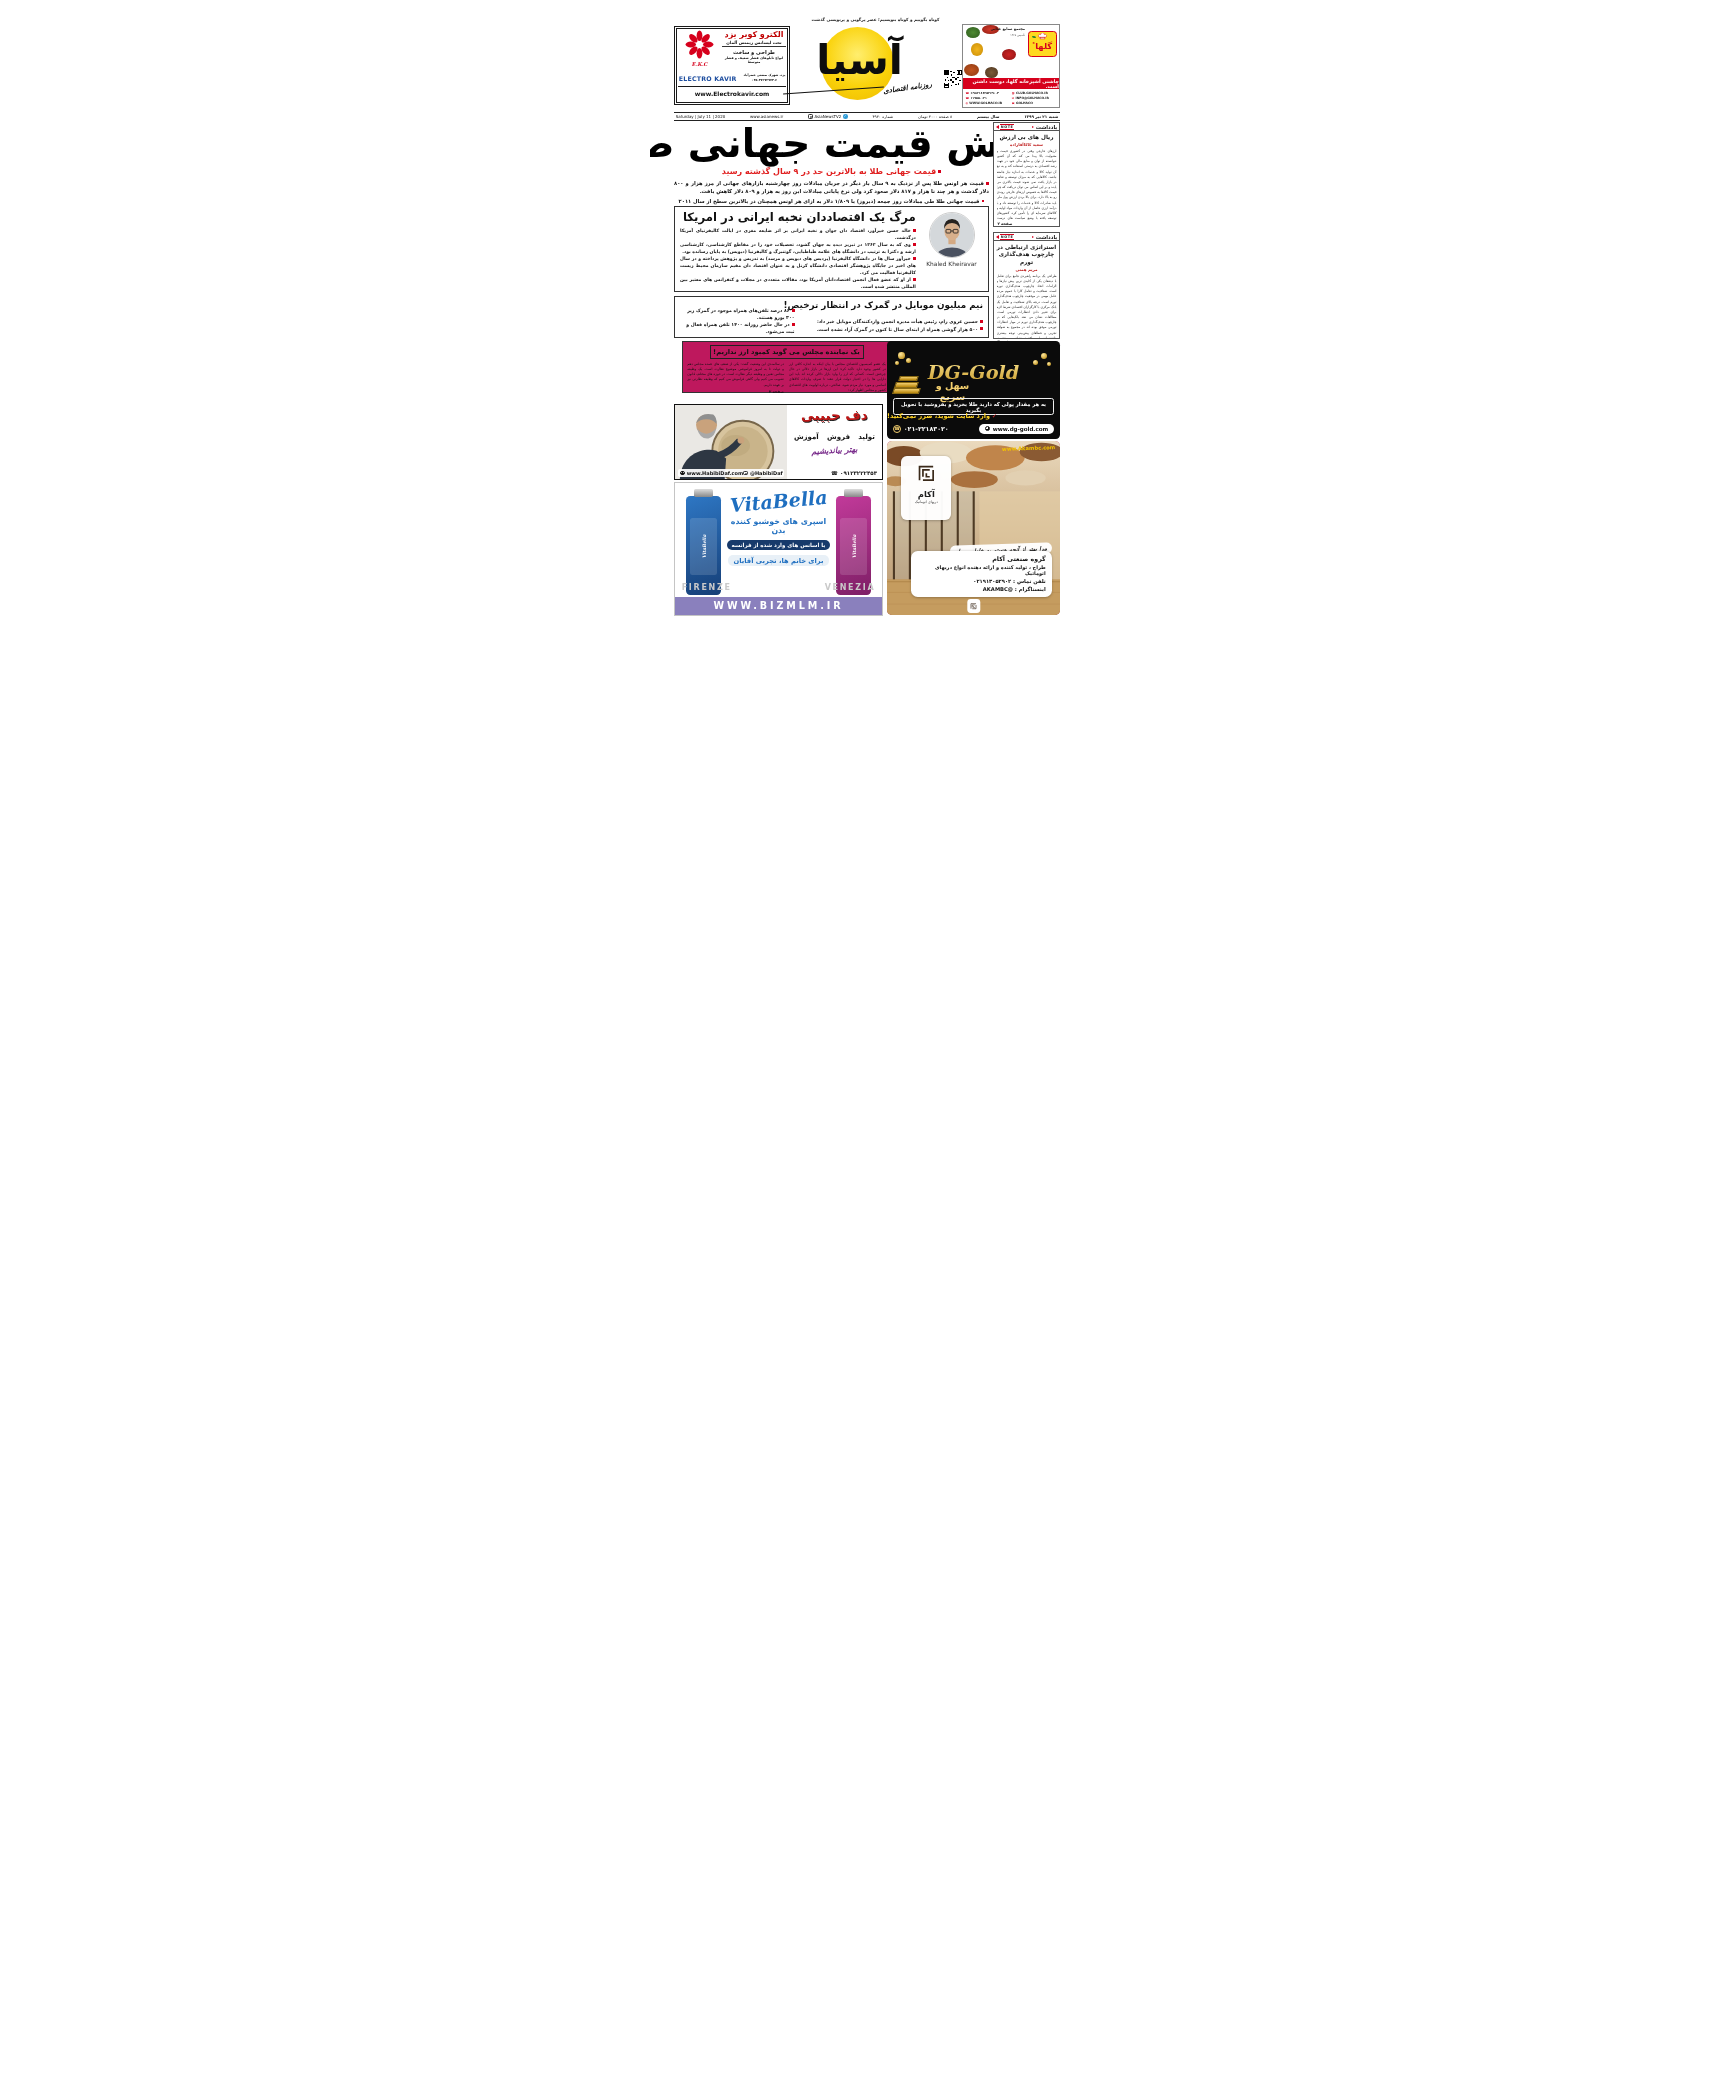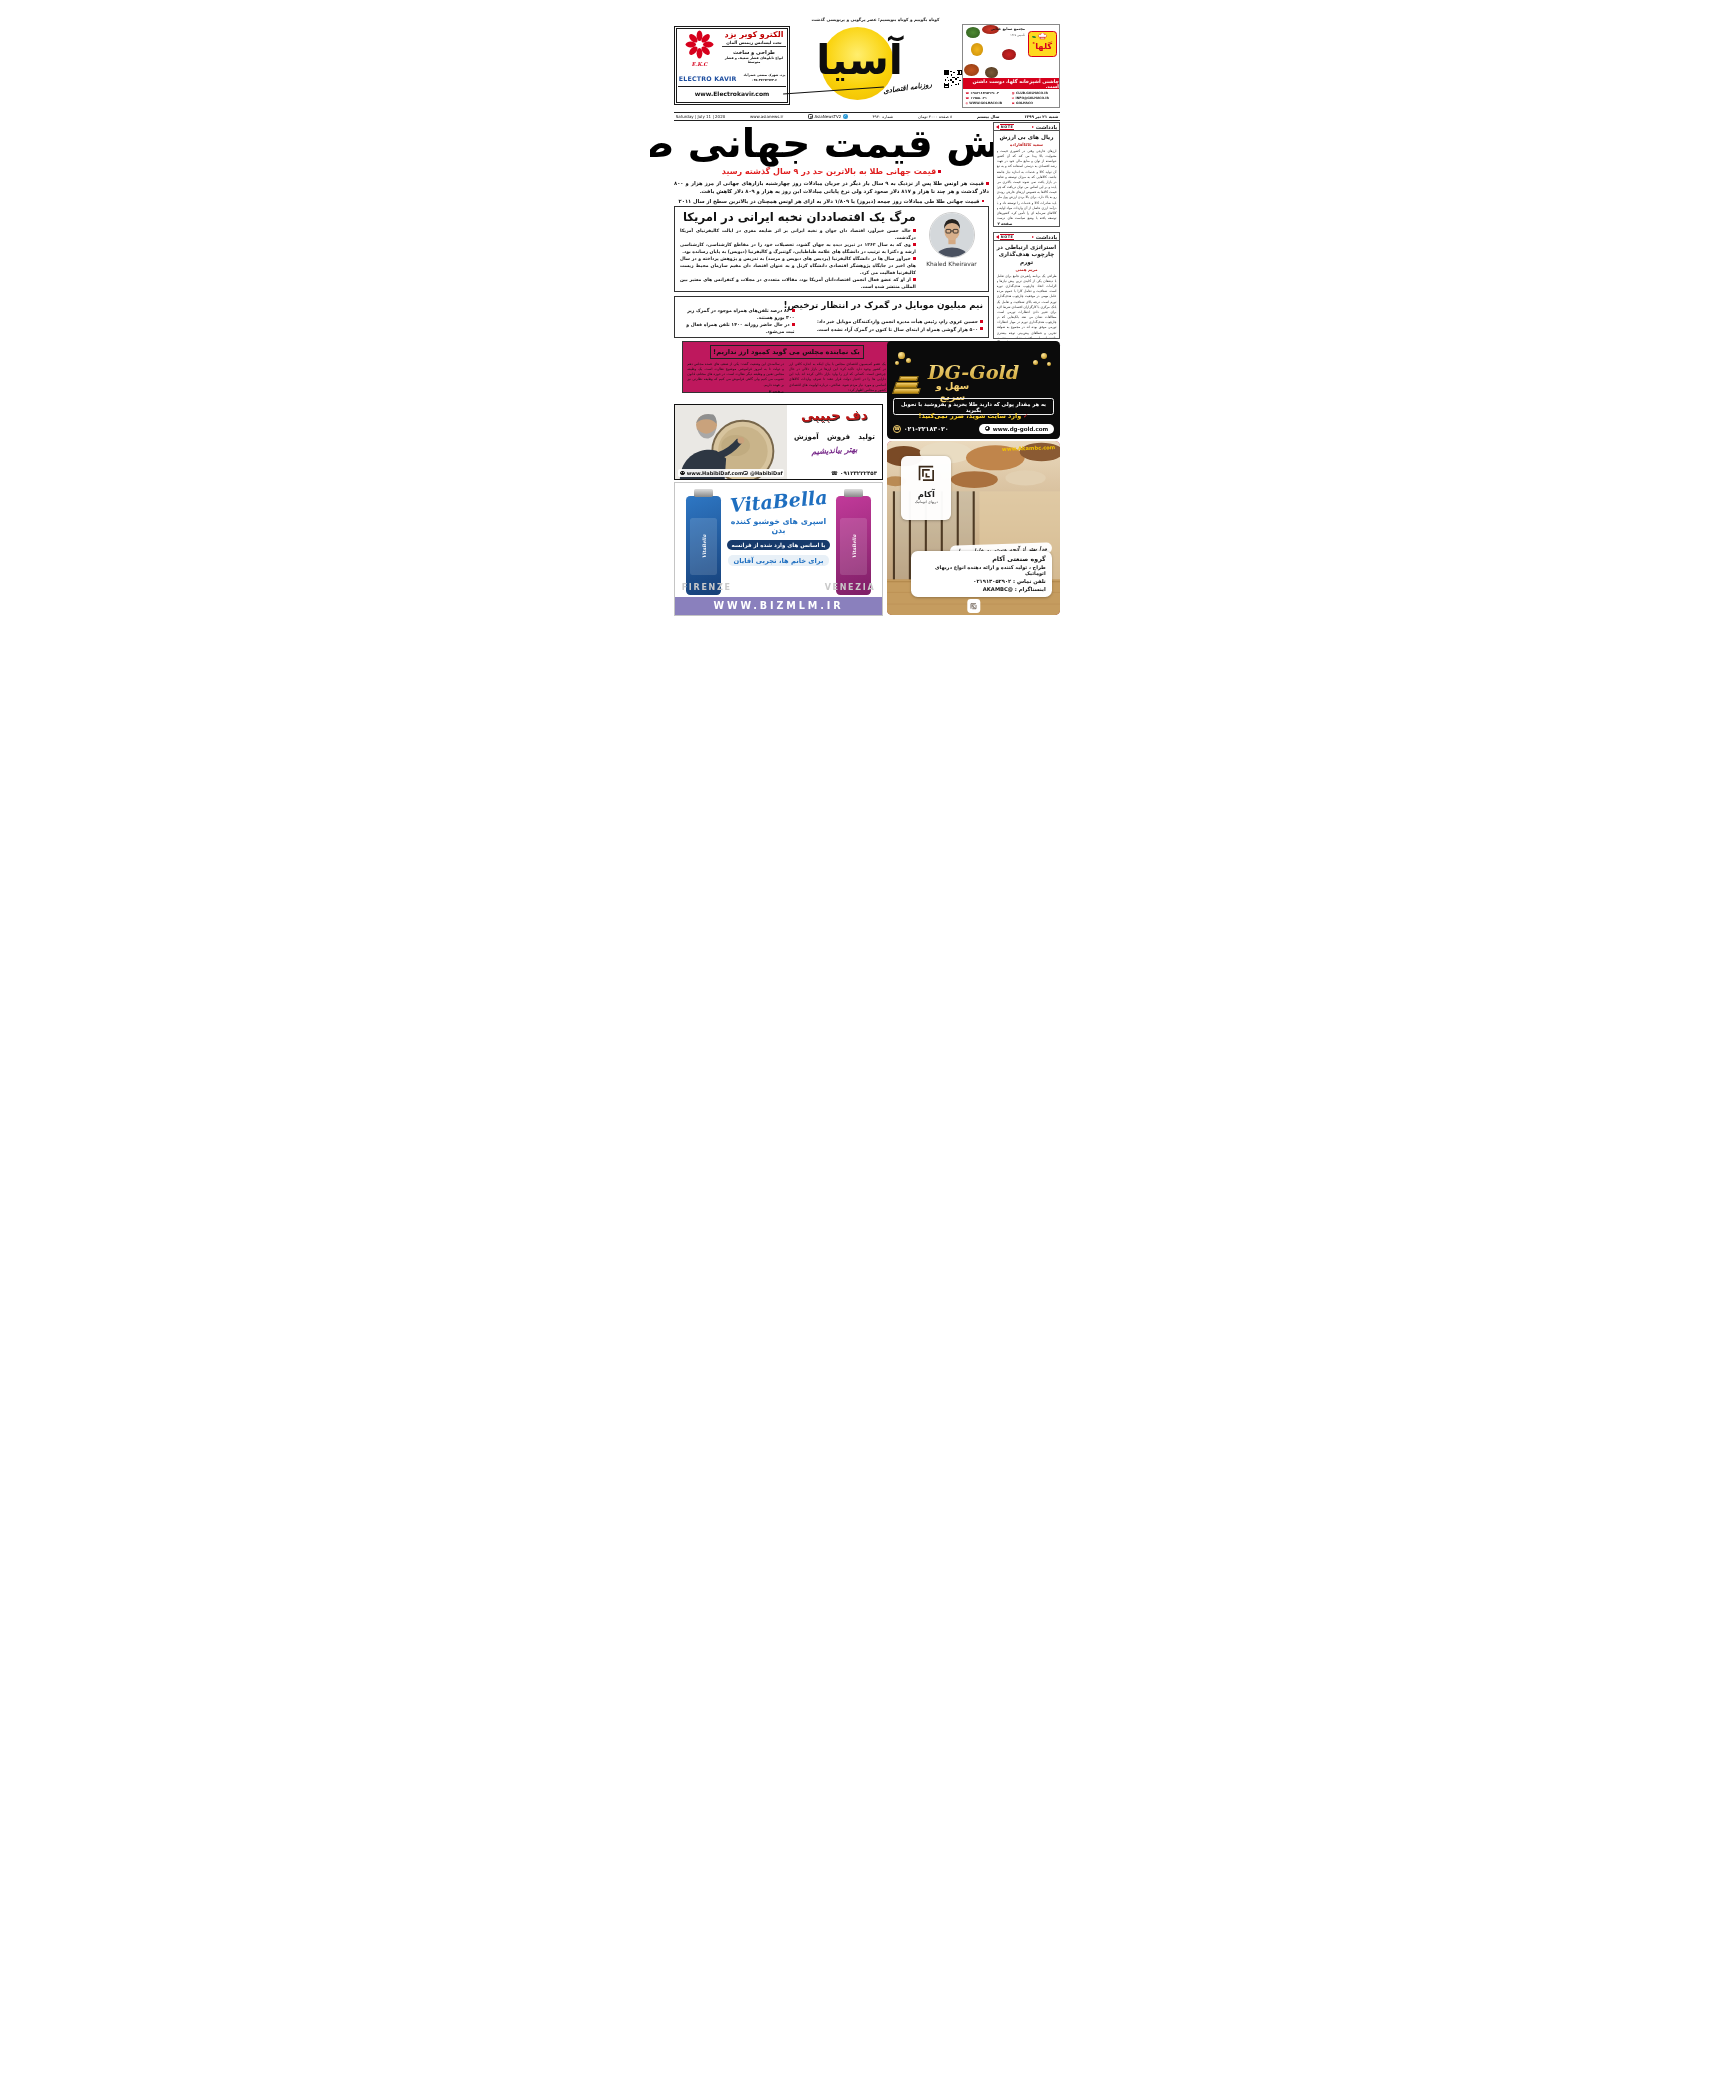--- a/index.html
+++ b/index.html
@@ -119,21 +119,21 @@
   #dg{position:absolute;left:237px;top:341px;width:173px;height:98px;background:#0b0b0b;border-radius:4.2px;overflow:hidden;color:#fff}
   .dg-brand{position:absolute;left:0;right:0;top:20px;text-align:center;font-family:"DejaVu Serif",serif;font-style:italic;font-weight:bold;font-size:19.3px;
      background:linear-gradient(180deg,#f8e08a,#c89a2a);-webkit-background-clip:text;background-clip:text;color:transparent}
   .coin{position:absolute;border-radius:50%;background:radial-gradient(circle at 35% 30%,#ffe9a0,#caa032 70%,#8a6a14)}
   #c1{left:11px;top:11px;width:6.7px;height:6.7px}#c2{left:19.3px;top:17px;width:5px;height:5px}#c3{left:7.6px;top:20px;width:4.2px;height:4.2px}
   #c4{right:12.6px;top:11.7px;width:6.7px;height:6.7px}#c5{right:22px;top:18.5px;width:5px;height:5px}#c6{right:9.2px;top:21px;width:4.2px;height:4.2px}
   .bar{position:absolute;background:linear-gradient(180deg,#f3cf6e,#b8860b);transform:skewX(-18deg);border:0.4px solid #8a6a14}
   #bar1{left:11.7px;top:35px;width:18.5px;height:5px}#bar2{left:8.4px;top:41px;width:22.7px;height:5.5px}#bar3{left:5.9px;top:47px;width:27px;height:5.5px}
   .dg-tag{position:absolute;left:36px;top:39px;width:59px;text-align:center;color:#f3cf6e;font-size:9.6px;font-weight:bold;direction:rtl}
   .dg-line1{position:absolute;left:5.9px;right:5.9px;top:57px;border:0.4px solid #eee;border-radius:2.5px;padding:1.7px 2.5px;text-align:center;font-size:5.2px;font-weight:bold;direction:rtl;color:#fff}
-  .dg-line2{position:absolute;left:0;right:0;top:71px;text-align:center;color:#ffd324;font-size:6.5px;font-weight:bold;direction:rtl}
+  .dg-line2{position:absolute;left:0;right:0;top:71px;text-align:left;color:#ffd324;font-size:6.5px;font-weight:bold;direction:rtl}
   .dg-check{color:#e03131;font-weight:bold;margin-left:1.7px}
   .dg-bottom{position:absolute;left:5.9px;right:5.9px;bottom:5px;display:flex;justify-content:space-between;align-items:center}
   .dg-phone{display:flex;align-items:center;gap:2.5px;font-size:6.3px;font-weight:bold}
   .dg-pic{width:8.4px;height:8.4px;border:0.6px solid #f3cf6e;border-radius:50%;color:#f3cf6e;font-size:4.6px;display:flex;align-items:center;justify-content:center}
   .dg-pill{background:#fff;color:#111;border-radius:5.9px;padding:2.1px 5.9px;font-size:5.5px;font-weight:bold;display:flex;gap:2.5px;align-items:center}
   .globe{width:5px;height:5px;border:0.6px solid #111;border-radius:50%;position:relative;display:inline-block}
   .globe::before{content:"";position:absolute;left:50%;top:0;bottom:0;width:0.4px;background:#111}
   .globe::after{content:"";position:absolute;top:50%;left:0;right:0;height:0.4px;background:#111}
 
   

